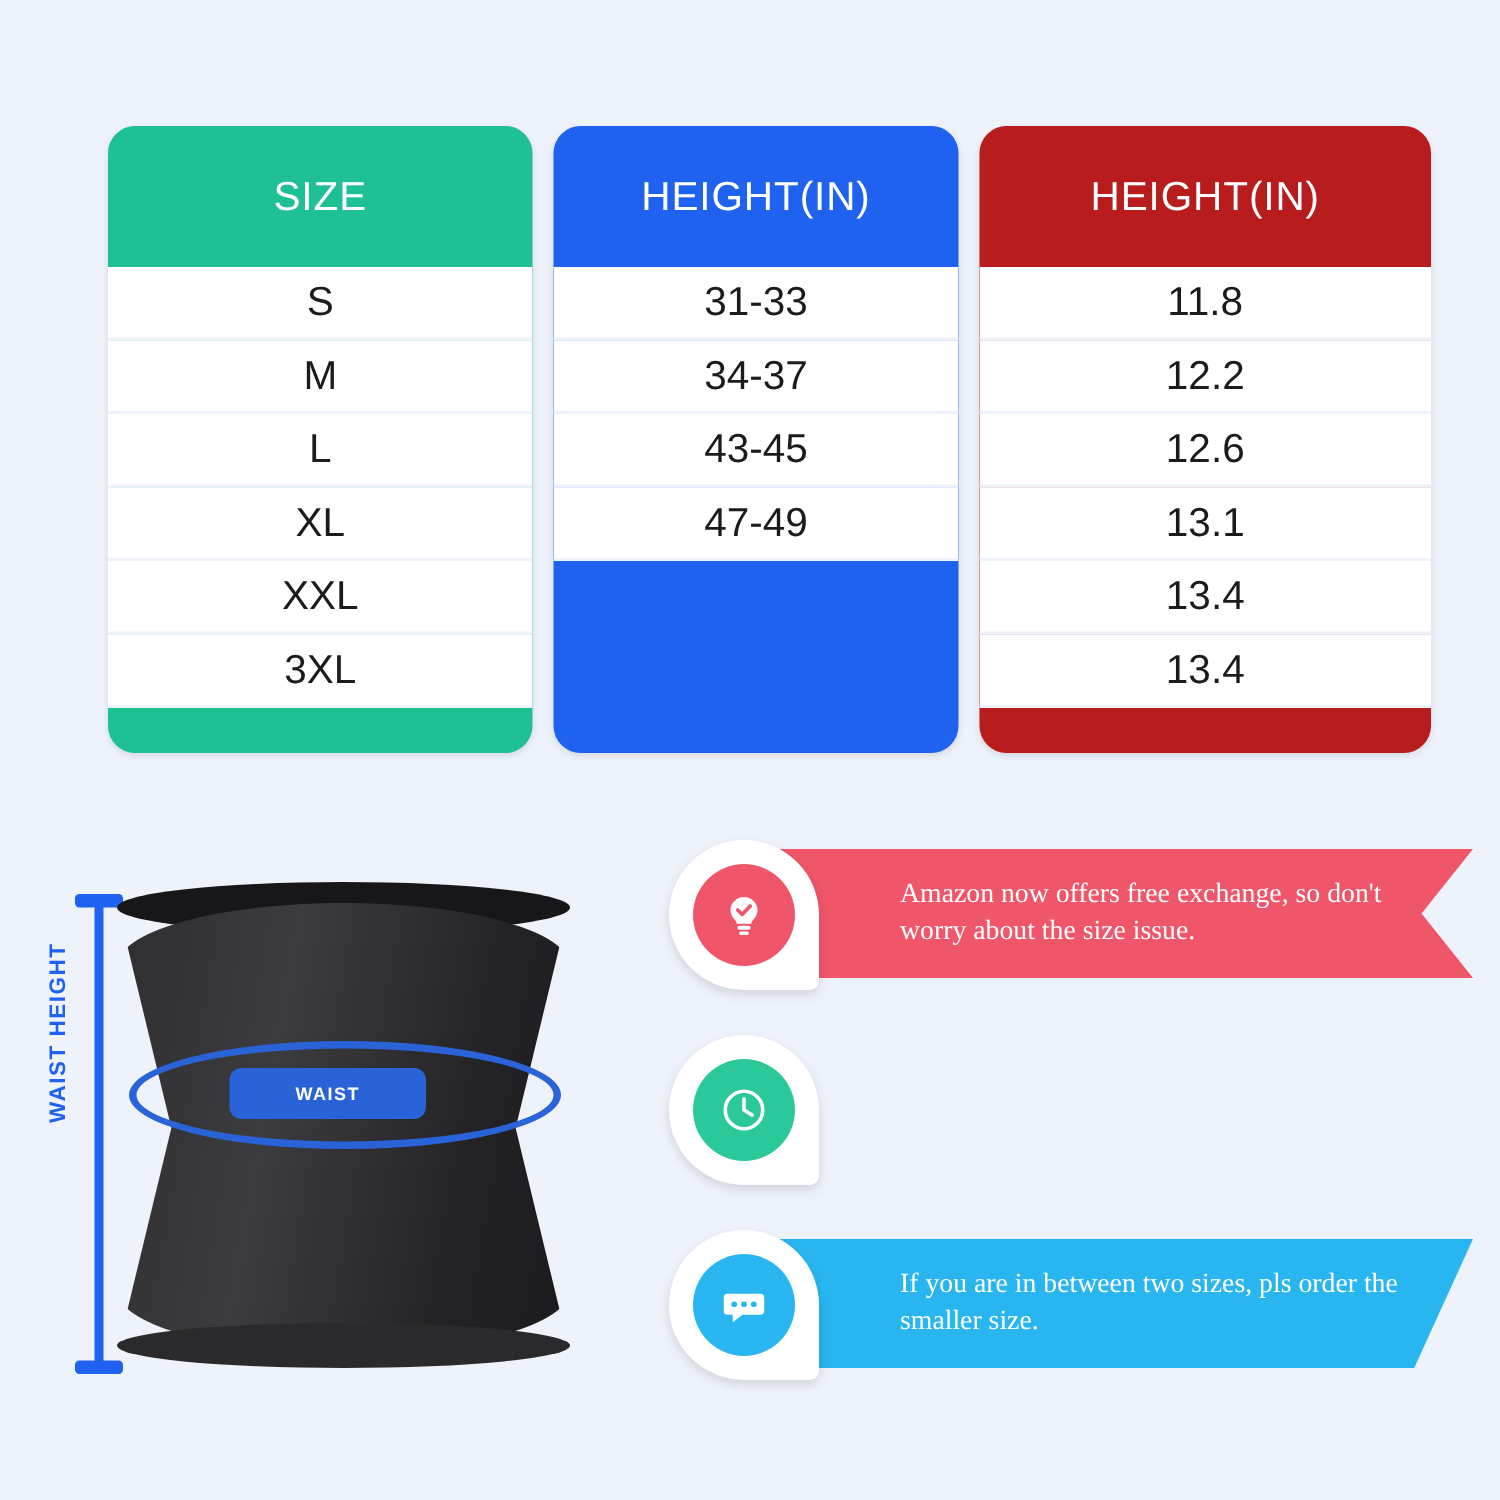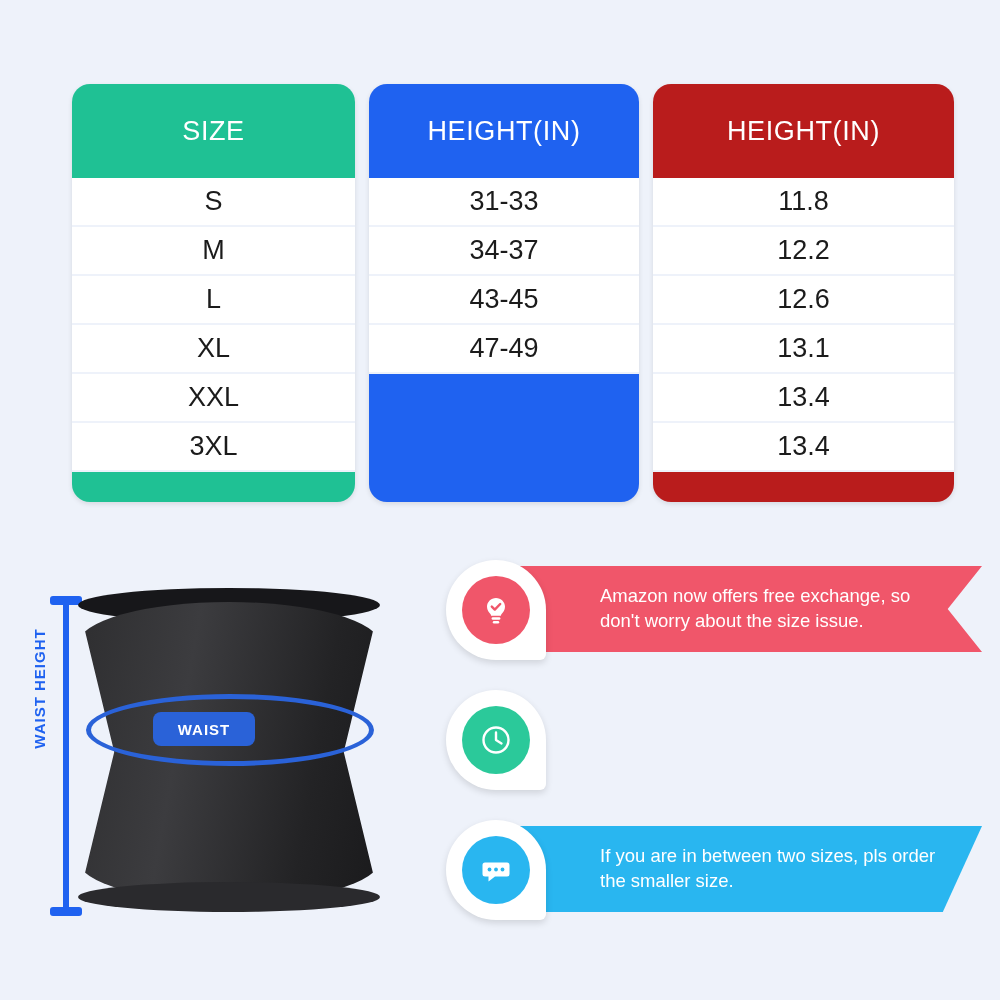--- a/index.html
+++ b/index.html
@@ -136,26 +136,26 @@
     width: 288px;
     height: 72px;
     border: 5px solid #2a62d8;
     border-radius: 50%;
     box-sizing: border-box;
   }
   .waist-pill {
     position: absolute;
     left: 133px;
     top: 152px;
-    width: 102px;
+    width: 131px;
     height: 34px;
     background: #2a62d8;
     border-radius: 8px;
     color: #fff;
-    font-size: 15px;
+    font-size: 12px;
     font-weight: bold;
     display: flex;
     align-items: center;
     justify-content: center;
     letter-spacing: 1px;
   }
 
   
   .notes {
     position: absolute;
@@ -193,20 +193,21 @@
   .note-3 .ribbon {
     background: #29b6f0;
     clip-path: polygon(0 0, 100% 0, 92% 100%, 0 100%);
   }
   .note-text {
     margin-left: 108px;
     margin-right: 40px;
     color: #fff;
     font-size: 18.5px;
     line-height: 1.35;
+    font-family: Liberation Serif, serif;
   }
   .badge {
     position: absolute;
     left: 12px;
     top: 0;
     width: 108px;
     height: 108px;
   }
   .badge .white-blob {
     position: absolute;

